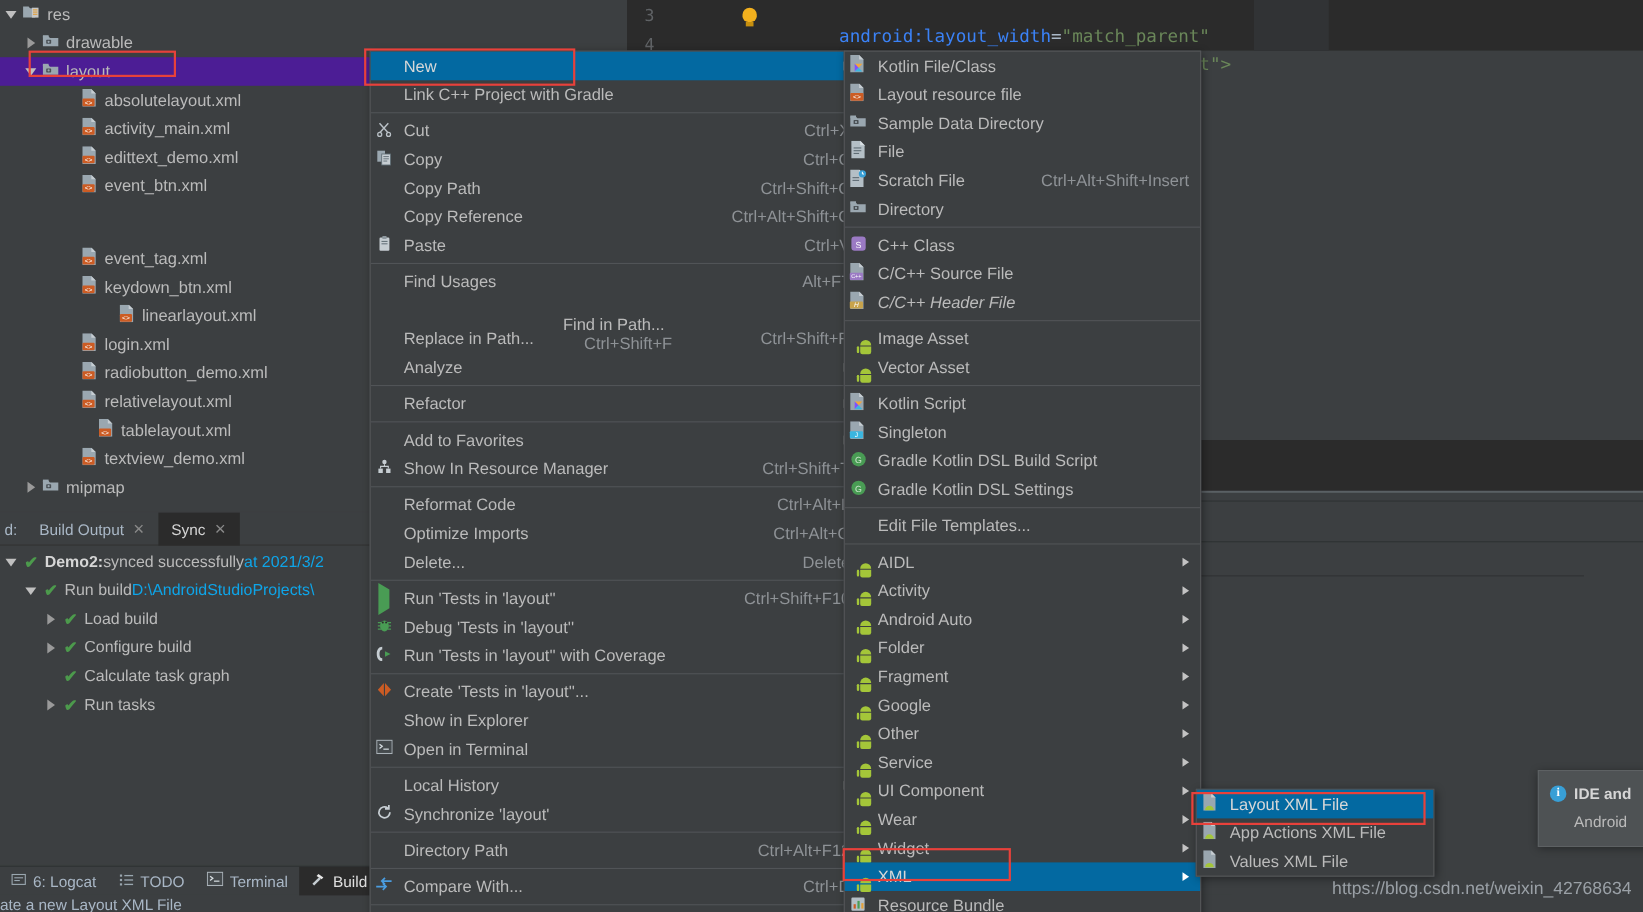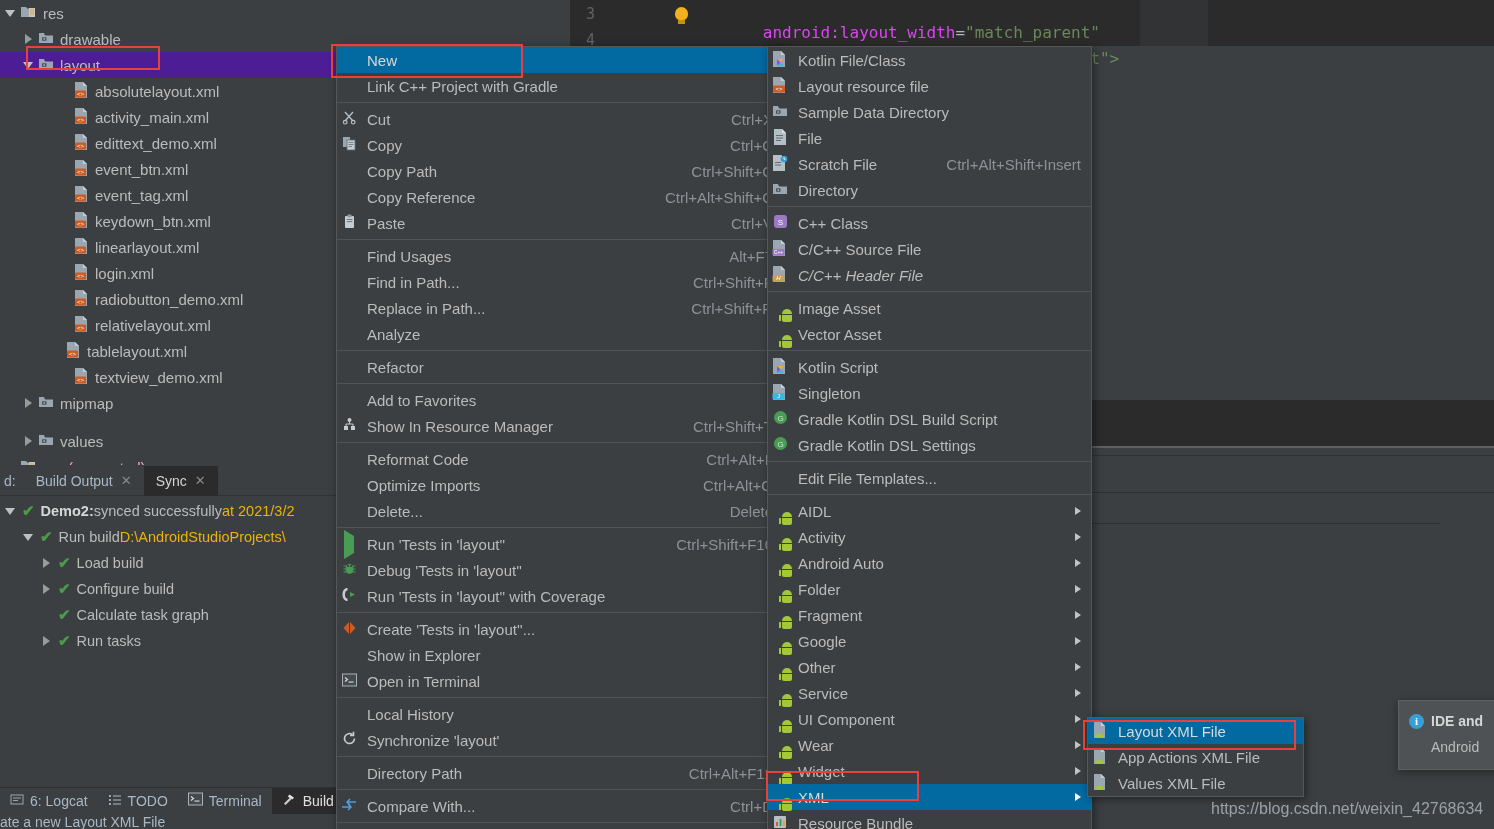--- a/index.html
+++ b/index.html
@@ -25,21 +25,21 @@
     background: #313335;
   }
   .line-no {
     position: absolute; color: #606366; font-family: "DejaVu Sans Mono", monospace;
     font-size: 15px;
   }
   .code-line {
     position: absolute; font-family: "DejaVu Sans Mono", monospace; font-size: 16px;
     white-space: pre;
   }
-  .tok-attr { color: #d946ef; }
+  .tok-attr { color: #3b82f6; }
   .tok-eq   { color: #a9b7c6; }
   .tok-str  { color: #6a8759; }
   .bulb {
     position: absolute; width: 13px; height: 13px; border-radius: 50% 50% 40% 40%;
     background: #f2b01e;
   }
   .bulb::after {
     content: ""; position: absolute; left: 3px; bottom: -4px; width: 7px; height: 4px;
     background: #c7900f;
   }
@@ -88,21 +88,21 @@
   }
   .btab { display: flex; align-items: center; height: 30px; padding: 0 12px; }
   .btab.active { background: #2b2b2b; color: #d4d4d4; }
   .btab .x { margin-left: 8px; color: #8a8a8a; font-size: 13px; }
   .build-tree-row {
     display: flex; align-items: center; height: 26px; font-size: 14.5px;
     color: #bbbbbb; white-space: nowrap;
   }
   .chk { color: #4c9a4c; font-size: 15px; margin-right: 6px; font-weight: bold; }
   .bold { font-weight: bold; color: #d6d6d6; }
-  .muted { color: #eab308; }
+  .muted { color: #0ea5e9; }
 
   
   .bottom-bar {
     position: absolute; left: 0; top: 787px; width: 1120px; height: 26px;
     background: #3c3f41; border-top: 1px solid #2f3234;
     display: flex; align-items: center; font-size: 14px; color: #a9b7c6;
   }
   .bbtn { display: flex; align-items: center; height: 26px; padding: 0 10px; }
   .bbtn.active { background: #2b2b2b; color: #e0e0e0; }
   .bbtn .gi { margin-right: 6px; display: inline-block; }
@@ -272,81 +272,81 @@
       <div class="tree-row" style="padding-left: 58px;">
         <span class="twisty"></span>
         <span class="ico"><svg width="15" height="16" viewBox="0 0 15 16">
             <path d="M1 0h8l4 4v12H1z" fill="#9aa7b0"></path>
             <path d="M9 0l4 4H9z" fill="#c6cdd2"></path>
             <rect x="1" y="8.5" width="11" height="7" fill="#cc5c24" rx="1"></rect>
             <text x="6.5" y="14" font-size="6" fill="#fff" text-anchor="middle" font-family="Liberation Sans">&lt;&gt;</text>
           </svg></span>
         <span class="tree-label">event_btn.xml</span>
       </div>
+      <div class="tree-row" style="padding-left: 58px; margin-top: 40px;">
+        <span class="twisty"></span>
+        <span class="ico"><svg width="15" height="16" viewBox="0 0 15 16">
+            <path d="M1 0h8l4 4v12H1z" fill="#9aa7b0"></path>
+            <path d="M9 0l4 4H9z" fill="#c6cdd2"></path>
+            <rect x="1" y="8.5" width="11" height="7" fill="#cc5c24" rx="1"></rect>
+            <text x="6.5" y="14" font-size="6" fill="#fff" text-anchor="middle" font-family="Liberation Sans">&lt;&gt;</text>
+          </svg></span>
+        <span class="tree-label">event_tag.xml</span>
+      </div>
       <div class="tree-row" style="padding-left: 58px;">
         <span class="twisty"></span>
         <span class="ico"><svg width="15" height="16" viewBox="0 0 15 16">
             <path d="M1 0h8l4 4v12H1z" fill="#9aa7b0"></path>
             <path d="M9 0l4 4H9z" fill="#c6cdd2"></path>
             <rect x="1" y="8.5" width="11" height="7" fill="#cc5c24" rx="1"></rect>
             <text x="6.5" y="14" font-size="6" fill="#fff" text-anchor="middle" font-family="Liberation Sans">&lt;&gt;</text>
           </svg></span>
-        <span class="tree-label">event_tag.xml</span>
+        <span class="tree-label">keydown_btn.xml</span>
+      </div>
+      <div class="tree-row" style="padding-left: 92px;">
+        <span class="twisty"></span>
+        <span class="ico"><svg width="15" height="16" viewBox="0 0 15 16">
+            <path d="M1 0h8l4 4v12H1z" fill="#9aa7b0"></path>
+            <path d="M9 0l4 4H9z" fill="#c6cdd2"></path>
+            <rect x="1" y="8.5" width="11" height="7" fill="#cc5c24" rx="1"></rect>
+            <text x="6.5" y="14" font-size="6" fill="#fff" text-anchor="middle" font-family="Liberation Sans">&lt;&gt;</text>
+          </svg></span>
+        <span class="tree-label">linearlayout.xml</span>
       </div>
       <div class="tree-row" style="padding-left: 58px;">
         <span class="twisty"></span>
         <span class="ico"><svg width="15" height="16" viewBox="0 0 15 16">
             <path d="M1 0h8l4 4v12H1z" fill="#9aa7b0"></path>
             <path d="M9 0l4 4H9z" fill="#c6cdd2"></path>
             <rect x="1" y="8.5" width="11" height="7" fill="#cc5c24" rx="1"></rect>
             <text x="6.5" y="14" font-size="6" fill="#fff" text-anchor="middle" font-family="Liberation Sans">&lt;&gt;</text>
           </svg></span>
-        <span class="tree-label">keydown_btn.xml</span>
+        <span class="tree-label">login.xml</span>
       </div>
       <div class="tree-row" style="padding-left: 58px;">
         <span class="twisty"></span>
         <span class="ico"><svg width="15" height="16" viewBox="0 0 15 16">
             <path d="M1 0h8l4 4v12H1z" fill="#9aa7b0"></path>
             <path d="M9 0l4 4H9z" fill="#c6cdd2"></path>
             <rect x="1" y="8.5" width="11" height="7" fill="#cc5c24" rx="1"></rect>
             <text x="6.5" y="14" font-size="6" fill="#fff" text-anchor="middle" font-family="Liberation Sans">&lt;&gt;</text>
           </svg></span>
-        <span class="tree-label">linearlayout.xml</span>
+        <span class="tree-label">radiobutton_demo.xml</span>
       </div>
       <div class="tree-row" style="padding-left: 58px;">
         <span class="twisty"></span>
         <span class="ico"><svg width="15" height="16" viewBox="0 0 15 16">
             <path d="M1 0h8l4 4v12H1z" fill="#9aa7b0"></path>
             <path d="M9 0l4 4H9z" fill="#c6cdd2"></path>
             <rect x="1" y="8.5" width="11" height="7" fill="#cc5c24" rx="1"></rect>
             <text x="6.5" y="14" font-size="6" fill="#fff" text-anchor="middle" font-family="Liberation Sans">&lt;&gt;</text>
           </svg></span>
-        <span class="tree-label">login.xml</span>
-      </div>
-      <div class="tree-row" style="padding-left: 58px;">
-        <span class="twisty"></span>
-        <span class="ico"><svg width="15" height="16" viewBox="0 0 15 16">
-            <path d="M1 0h8l4 4v12H1z" fill="#9aa7b0"></path>
-            <path d="M9 0l4 4H9z" fill="#c6cdd2"></path>
-            <rect x="1" y="8.5" width="11" height="7" fill="#cc5c24" rx="1"></rect>
-            <text x="6.5" y="14" font-size="6" fill="#fff" text-anchor="middle" font-family="Liberation Sans">&lt;&gt;</text>
-          </svg></span>
-        <span class="tree-label">radiobutton_demo.xml</span>
-      </div>
-      <div class="tree-row" style="padding-left: 58px;">
-        <span class="twisty"></span>
-        <span class="ico"><svg width="15" height="16" viewBox="0 0 15 16">
-            <path d="M1 0h8l4 4v12H1z" fill="#9aa7b0"></path>
-            <path d="M9 0l4 4H9z" fill="#c6cdd2"></path>
-            <rect x="1" y="8.5" width="11" height="7" fill="#cc5c24" rx="1"></rect>
-            <text x="6.5" y="14" font-size="6" fill="#fff" text-anchor="middle" font-family="Liberation Sans">&lt;&gt;</text>
-          </svg></span>
         <span class="tree-label">relativelayout.xml</span>
       </div>
-      <div class="tree-row" style="padding-left: 50px;">
+      <div class="tree-row" style="padding-left: 50px; margin-left: 23px;">
         <span class="twisty"></span>
         <span class="ico"><svg width="15" height="16" viewBox="0 0 15 16">
             <path d="M1 0h8l4 4v12H1z" fill="#9aa7b0"></path>
             <path d="M9 0l4 4H9z" fill="#c6cdd2"></path>
             <rect x="1" y="8.5" width="11" height="7" fill="#cc5c24" rx="1"></rect>
             <text x="6.5" y="14" font-size="6" fill="#fff" text-anchor="middle" font-family="Liberation Sans">&lt;&gt;</text>
           </svg></span>
         <span class="tree-label">tablelayout.xml</span>
       </div>
       <div class="tree-row" style="padding-left: 58px;">
@@ -536,21 +536,21 @@
         </span>
         <span class="mlabel">Paste</span>
         <span class="mkey">Ctrl+V</span>
       </div>
       <div class="msep"></div>
       <div class="mi" style="height: 26px;">
         <span class="micon"></span>
         <span class="mlabel">Find Usages</span>
         <span class="mkey">Alt+F7</span>
       </div>
-      <div class="mi" style="height: 26px;">
+      <div class="mi" style="height: 26px; flex-direction: column;">
         <span class="micon"></span>
         <span class="mlabel">Find in Path...</span>
         <span class="mkey">Ctrl+Shift+F</span>
       </div>
       <div class="mi" style="height: 26px;">
         <span class="micon"></span>
         <span class="mlabel">Replace in Path...</span>
         <span class="mkey">Ctrl+Shift+R</span>
       </div>
       <div class="mi" style="height: 26px;">

